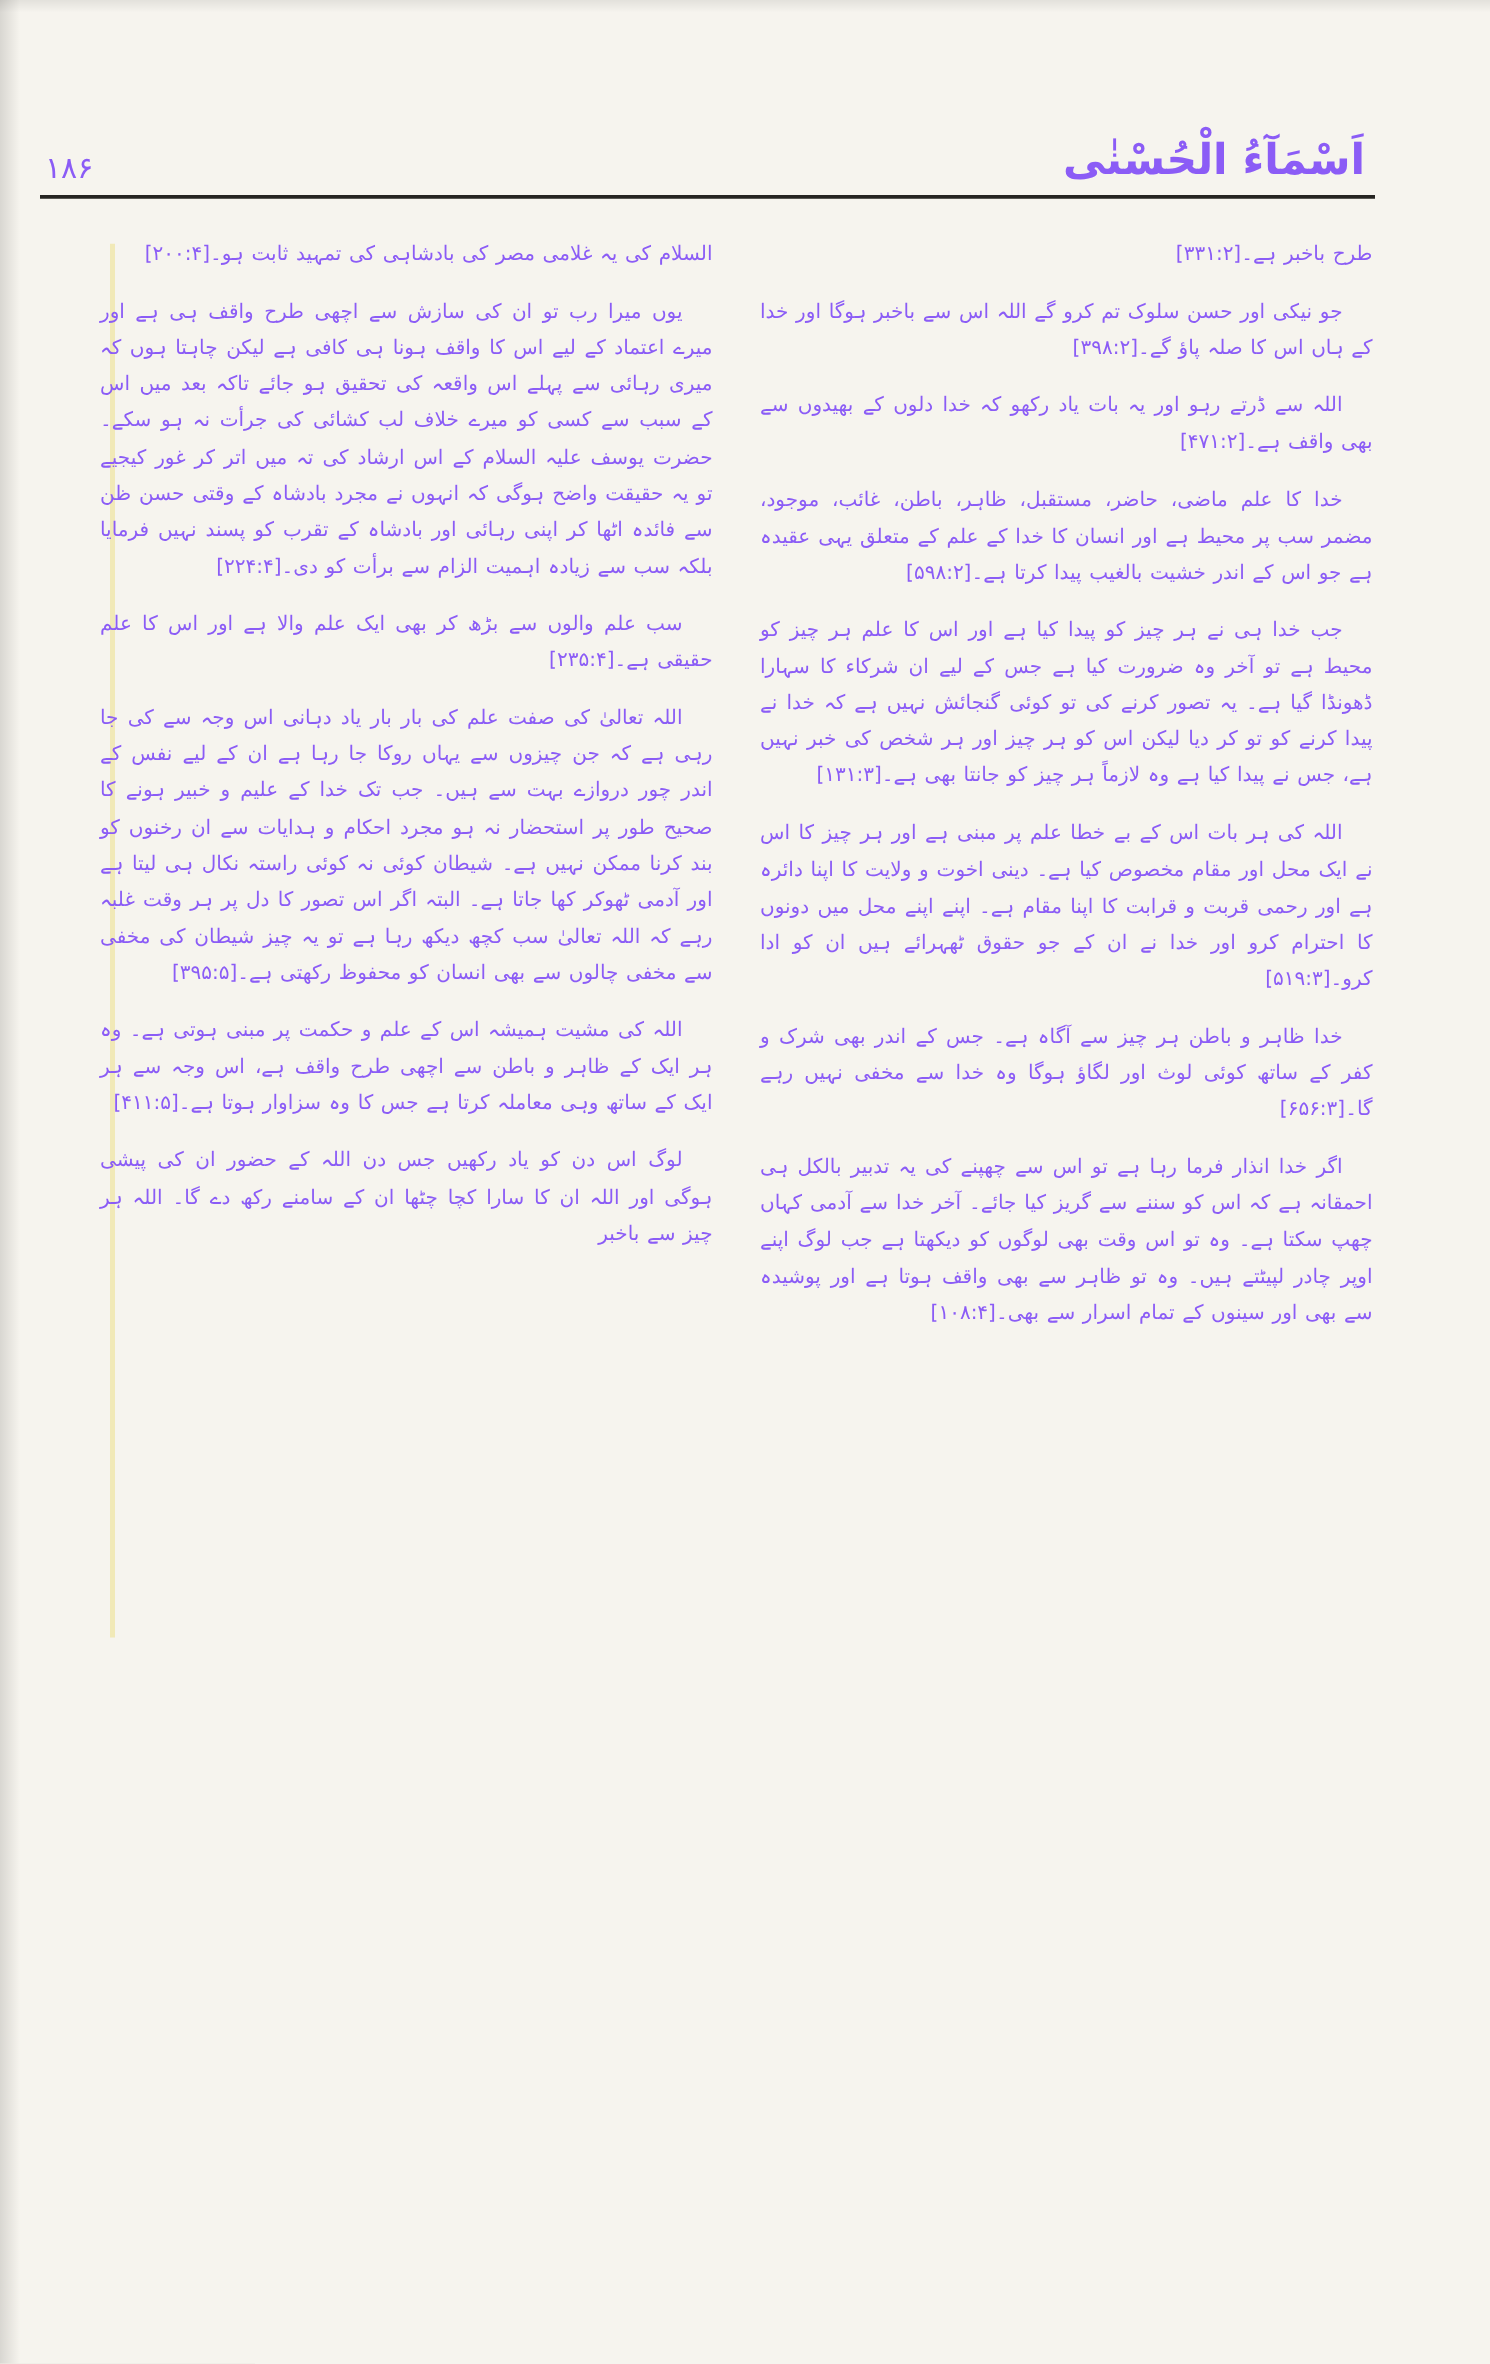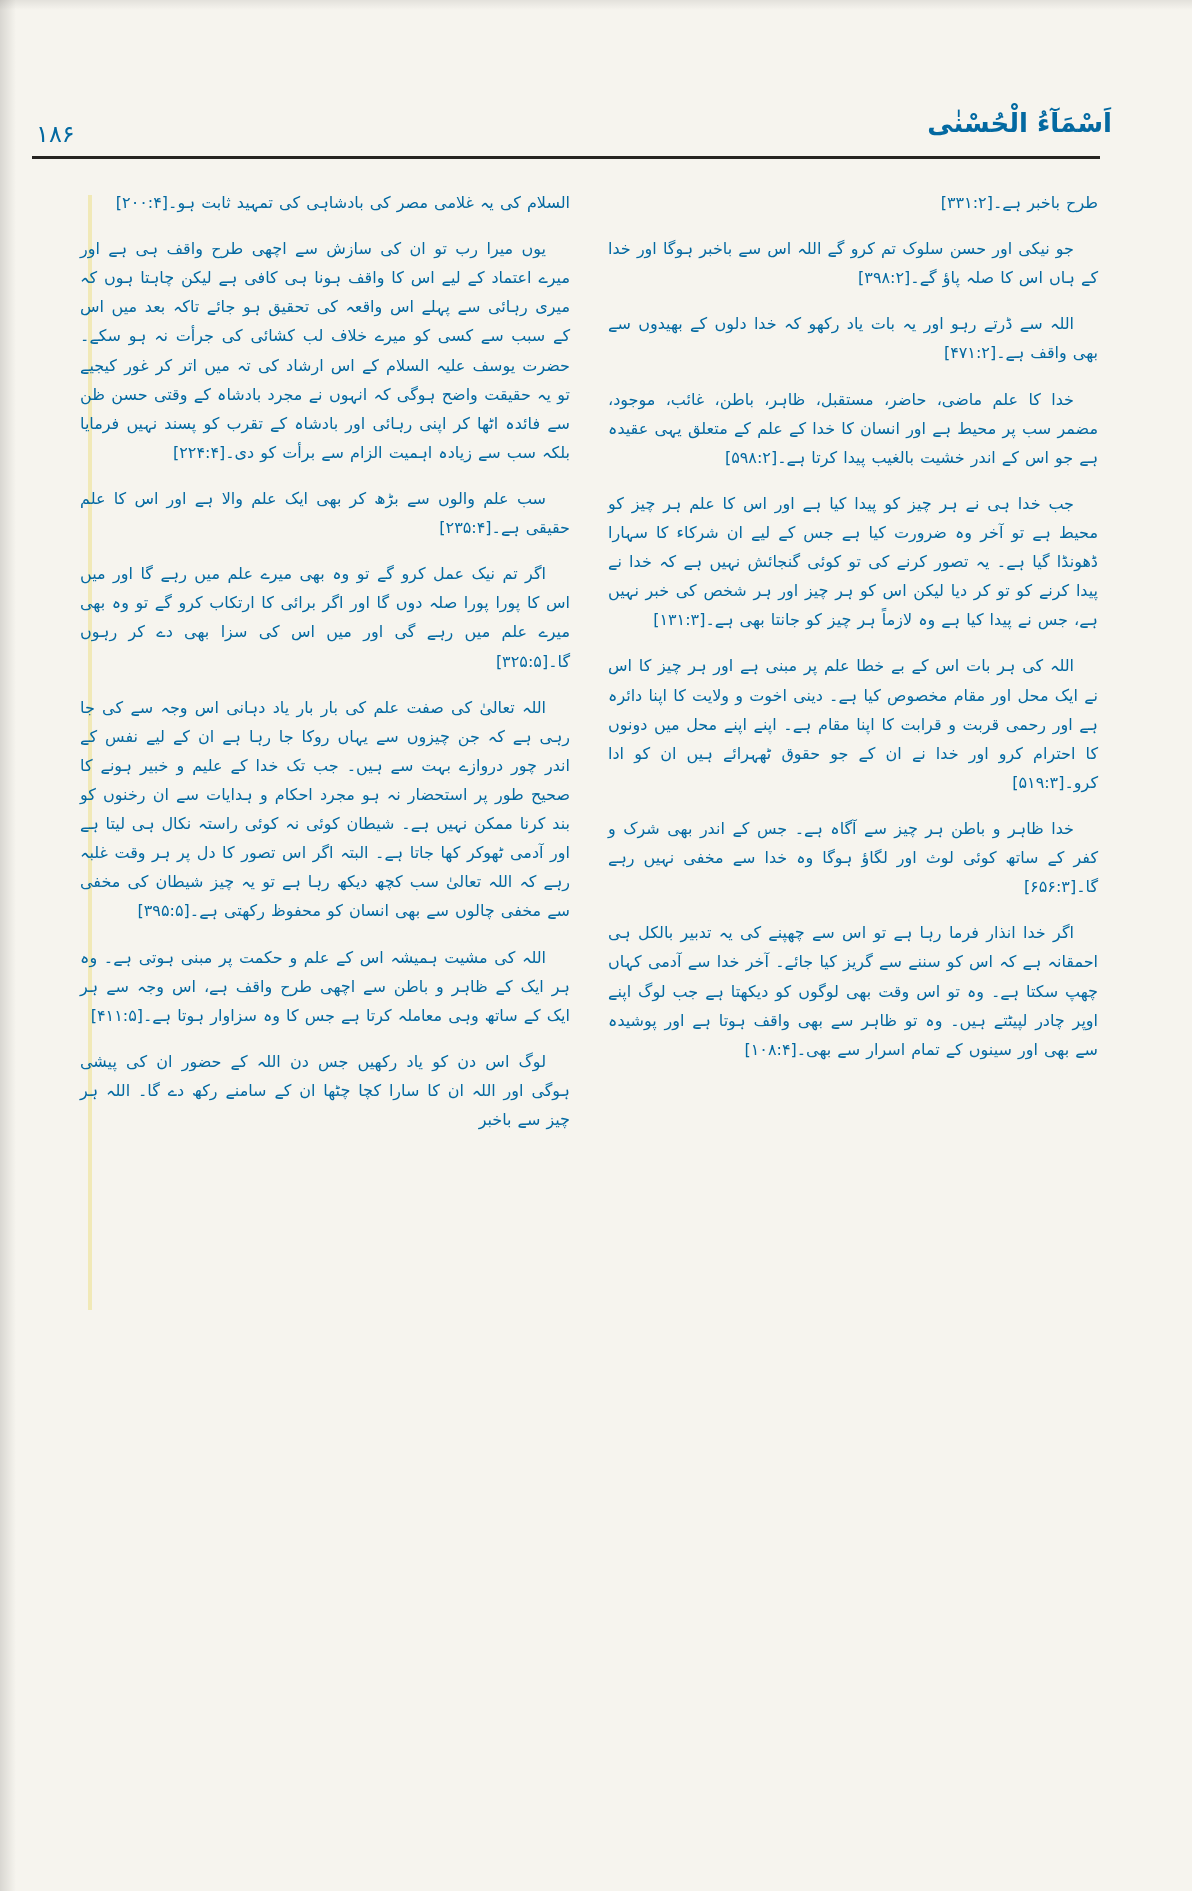--- a/index.html
+++ b/index.html
@@ -7,21 +7,21 @@
     padding: 0;
     background: #e9e7e1;
   }
   .page {
     position: relative;
     width: 1192px;
     height: 1891px;
     margin: 0 auto;
     background: #f6f4ee;
     font-family: "DejaVu Sans", sans-serif;
-    color: #0369a1;
+    color: #8b5cf6;
     overflow: hidden;
     direction: rtl;
   }
   .left-edge {
     position: absolute;
     left: 0; top: 0; bottom: 0;
     width: 16px;
     background: linear-gradient(to right, rgba(0,0,0,0.12), rgba(0,0,0,0));
     pointer-events: none;
   }
@@ -45,22 +45,22 @@
   .page-number {
     position: absolute;
     top: 120px;
     left: 36px;
     font-size: 24px;
     letter-spacing: 1px;
   }
   .book-title {
     position: absolute;
     top: 108px;
-    right: 80px;
-    font-size: 26px;
+    right: 100px;
+    font-size: 34px;
     font-weight: bold;
   }
   .header-rule {
     position: absolute;
     top: 156px;
     left: 32px;
     right: 92px;
     border-top: 3px solid #262421;
   }
   .columns {
@@ -116,20 +116,19 @@
       <p class="para indent"><span>جب خدا ہی نے ہر چیز کو پیدا کیا ہے اور اس کا علم ہر چیز کو محیط ہے تو آخر وہ ضرورت کیا ہے جس کے لیے ان شرکاء کا سہارا ڈھونڈا گیا ہے۔ یہ تصور کرنے کی تو کوئی گنجائش نہیں ہے کہ خدا نے پیدا کرنے کو تو کر دیا لیکن اس کو ہر چیز اور ہر شخص کی خبر نہیں ہے، جس نے پیدا کیا ہے وہ لازماً ہر چیز کو جانتا بھی ہے۔</span><span class="ref" dir="ltr">[۱۳۱:۳]</span></p>
       <p class="para indent"><span>اللہ کی ہر بات اس کے بے خطا علم پر مبنی ہے اور ہر چیز کا اس نے ایک محل اور مقام مخصوص کیا ہے۔ دینی اخوت و ولایت کا اپنا دائرہ ہے اور رحمی قربت و قرابت کا اپنا مقام ہے۔ اپنے اپنے محل میں دونوں کا احترام کرو اور خدا نے ان کے جو حقوق ٹھہرائے ہیں ان کو ادا کرو۔</span><span class="ref" dir="ltr">[۵۱۹:۳]</span></p>
       <p class="para indent"><span>خدا ظاہر و باطن ہر چیز سے آگاہ ہے۔ جس کے اندر بھی شرک و کفر کے ساتھ کوئی لوث اور لگاؤ ہوگا وہ خدا سے مخفی نہیں رہے گا۔</span><span class="ref" dir="ltr">[۶۵۶:۳]</span></p>
       <p class="para indent"><span>اگر خدا انذار فرما رہا ہے تو اس سے چھپنے کی یہ تدبیر بالکل ہی احمقانہ ہے کہ اس کو سننے سے گریز کیا جائے۔ آخر خدا سے آدمی کہاں چھپ سکتا ہے۔ وہ تو اس وقت بھی لوگوں کو دیکھتا ہے جب لوگ اپنے اوپر چادر لپیٹتے ہیں۔ وہ تو ظاہر سے بھی واقف ہوتا ہے اور پوشیدہ سے بھی اور سینوں کے تمام اسرار سے بھی۔</span><span class="ref" dir="ltr">[۱۰۸:۴]</span></p>
     </div>
 
     <div class="col">
       <p class="para"><span>السلام کی یہ غلامی مصر کی بادشاہی کی تمہید ثابت ہو۔</span><span class="ref" dir="ltr">[۲۰۰:۴]</span></p>
       <p class="para indent"><span>یوں میرا رب تو ان کی سازش سے اچھی طرح واقف ہی ہے اور میرے اعتماد کے لیے اس کا واقف ہونا ہی کافی ہے لیکن چاہتا ہوں کہ میری رہائی سے پہلے اس واقعہ کی تحقیق ہو جائے تاکہ بعد میں اس کے سبب سے کسی کو میرے خلاف لب کشائی کی جرأت نہ ہو سکے۔ حضرت یوسف علیہ السلام کے اس ارشاد کی تہ میں اتر کر غور کیجیے تو یہ حقیقت واضح ہوگی کہ انہوں نے مجرد بادشاہ کے وقتی حسن ظن سے فائدہ اٹھا کر اپنی رہائی اور بادشاہ کے تقرب کو پسند نہیں فرمایا بلکہ سب سے زیادہ اہمیت الزام سے برأت کو دی۔</span><span class="ref" dir="ltr">[۲۲۴:۴]</span></p>
       <p class="para indent"><span>سب علم والوں سے بڑھ کر بھی ایک علم والا ہے اور اس کا علم حقیقی ہے۔</span><span class="ref" dir="ltr">[۲۳۵:۴]</span></p>
-      <p class="para indent"><span>اگر تم نیک عمل کرو گے تو وہ بھی میرے علم میں رہے گا اور میں اس کا پورا پورا صلہ دوں گا اور اگر برائی کا ارتکاب کرو گے تو وہ بھی میرے علم میں رہے گی اور میں اس کی سزا بھی دے کر رہوں گا۔</span><span class="ref" dir="ltr">[۳۲۵:۵]</span></p>
       <p class="para indent"><span>اللہ تعالیٰ کی صفت علم کی بار بار یاد دہانی اس وجہ سے کی جا رہی ہے کہ جن چیزوں سے یہاں روکا جا رہا ہے ان کے لیے نفس کے اندر چور دروازے بہت سے ہیں۔ جب تک خدا کے علیم و خبیر ہونے کا صحیح طور پر استحضار نہ ہو مجرد احکام و ہدایات سے ان رخنوں کو بند کرنا ممکن نہیں ہے۔ شیطان کوئی نہ کوئی راستہ نکال ہی لیتا ہے اور آدمی ٹھوکر کھا جاتا ہے۔ البتہ اگر اس تصور کا دل پر ہر وقت غلبہ رہے کہ اللہ تعالیٰ سب کچھ دیکھ رہا ہے تو یہ چیز شیطان کی مخفی سے مخفی چالوں سے بھی انسان کو محفوظ رکھتی ہے۔</span><span class="ref" dir="ltr">[۳۹۵:۵]</span></p>
       <p class="para indent"><span>اللہ کی مشیت ہمیشہ اس کے علم و حکمت پر مبنی ہوتی ہے۔ وہ ہر ایک کے ظاہر و باطن سے اچھی طرح واقف ہے، اس وجہ سے ہر ایک کے ساتھ وہی معاملہ کرتا ہے جس کا وہ سزاوار ہوتا ہے۔</span><span class="ref" dir="ltr">[۴۱۱:۵]</span></p>
       <p class="para indent"><span>لوگ اس دن کو یاد رکھیں جس دن اللہ کے حضور ان کی پیشی ہوگی اور اللہ ان کا سارا کچا چٹھا ان کے سامنے رکھ دے گا۔ اللہ ہر چیز سے باخبر</span><span class="ref" dir="ltr"></span></p>
     </div>
 
   </div>
 </div>
 
 </body></html>

